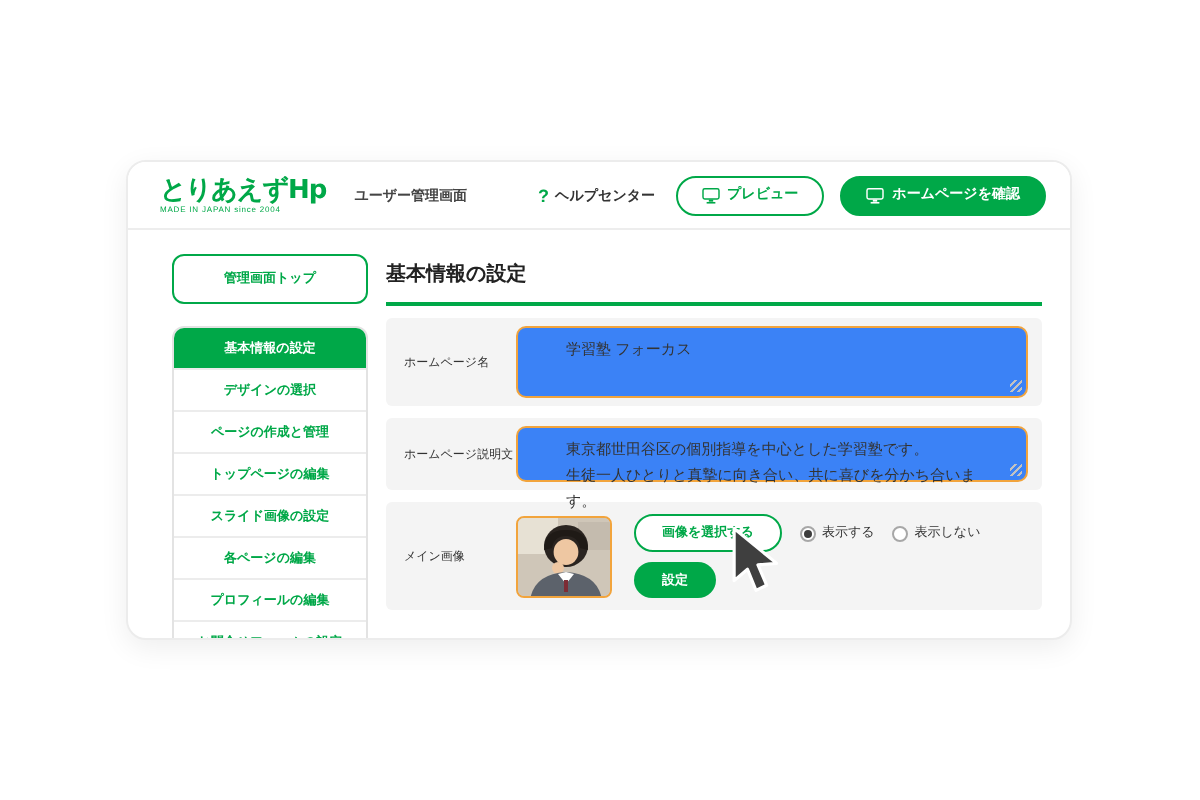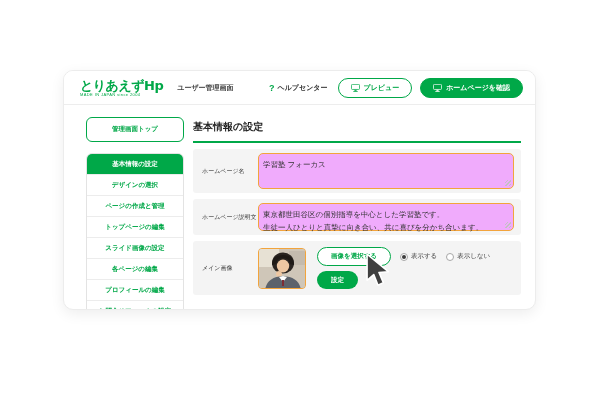--- a/index.html
+++ b/index.html
@@ -1,18 +1,18 @@
 <!DOCTYPE html>
 <html><head>
 <meta charset="utf-8">
 <style>
   * { margin:0; padding:0; box-sizing:border-box; }
   html,body { width:600px; height:400px; background:#ffffff; overflow:hidden;
     font-family:"Liberation Sans","DejaVu Sans",sans-serif; }
-  .card { position:absolute; left:63px; top:70px; width:473px; height:240px;
+  .card { position:absolute; left:63px; top:80px; width:473px; height:240px;
     background:#fff; border:1px solid #ececec; border-radius:10px;
     box-shadow:0 4px 14px rgba(0,0,0,.07); overflow:hidden; }
   
   .hdr { height:34px; display:flex; align-items:center; padding:0 12px 0 16px;
     border-bottom:1px solid #ededed; background:#fff; }
   .logo { display:flex; flex-direction:column; line-height:1; cursor:pointer; }
   .logo-jp { font-size:13px; font-weight:900; color:#00a848; letter-spacing:-0.5px;
     font-family:"DejaVu Sans",sans-serif; }
   .logo-tag { font-size:4px; color:#00a848; letter-spacing:.4px; margin-top:1px; }
   .subtitle { font-size:7px; font-weight:700; color:#444; margin-left:14px; }
@@ -39,22 +39,22 @@
     white-space:nowrap; }
   .menu-item:last-child { border-bottom:none; }
   .menu-item.active { background:#00a848; color:#fff; }
   
   main { flex:1; margin-left:9px; position:relative; }
   .page-title { font-size:10px; font-weight:800; color:#222; padding:3px 0 7px 0;
     border-bottom:2px solid #00a848; }
   .row { background:#f4f4f4; border-radius:3px; display:flex; align-items:center;
     padding:4px 7px 4px 9px; margin-top:6px; }
   .f-label { width:56px; flex-shrink:0; font-size:6px; color:#333; white-space:nowrap; }
-  .textbox { flex:1; background:#f0abfc; border:1.5px solid #f2a43c; border-radius:5px;
-    padding:5px 4px; font-size:7.5px; color:#333; line-height:1.7; position:relative;
+  .textbox { flex:1; background:#3b82f6; border:1.5px solid #f2a43c; border-radius:5px;
+    padding:5px 24px; font-size:7.5px; color:#333; line-height:1.7; position:relative;
     white-space:pre-line; cursor:text; }
   .textbox.h1 { height:36px; }
   .textbox.h2 { height:28px; }
   .grip { position:absolute; right:2px; bottom:2px; width:6px; height:6px;
     background:repeating-linear-gradient(135deg,transparent 0 1.5px,#c2c2c2 1.5px 2.5px);
     pointer-events:none; }
   
   .row.img-row { padding-top:6px; padding-bottom:6px; }
   .thumb-frame { width:48px; height:41px; border:1.5px solid #f2a43c; border-radius:4px;
     overflow:hidden; background:#d8d0c6; flex-shrink:0; }

